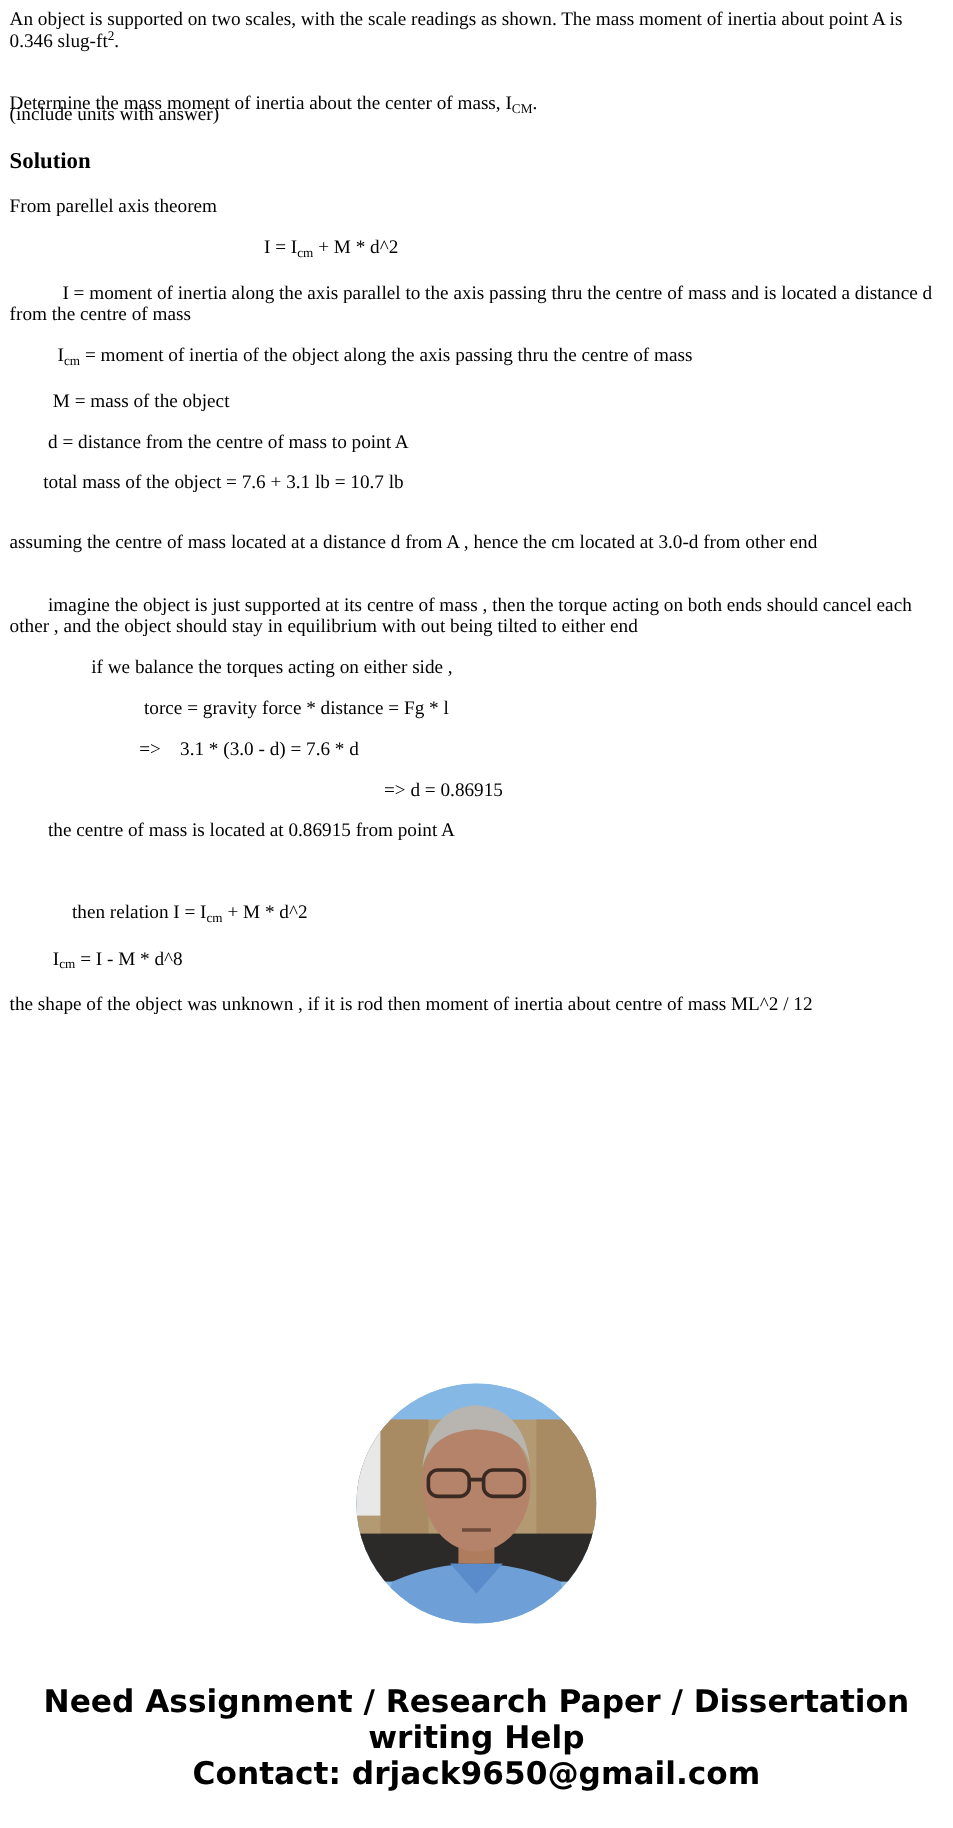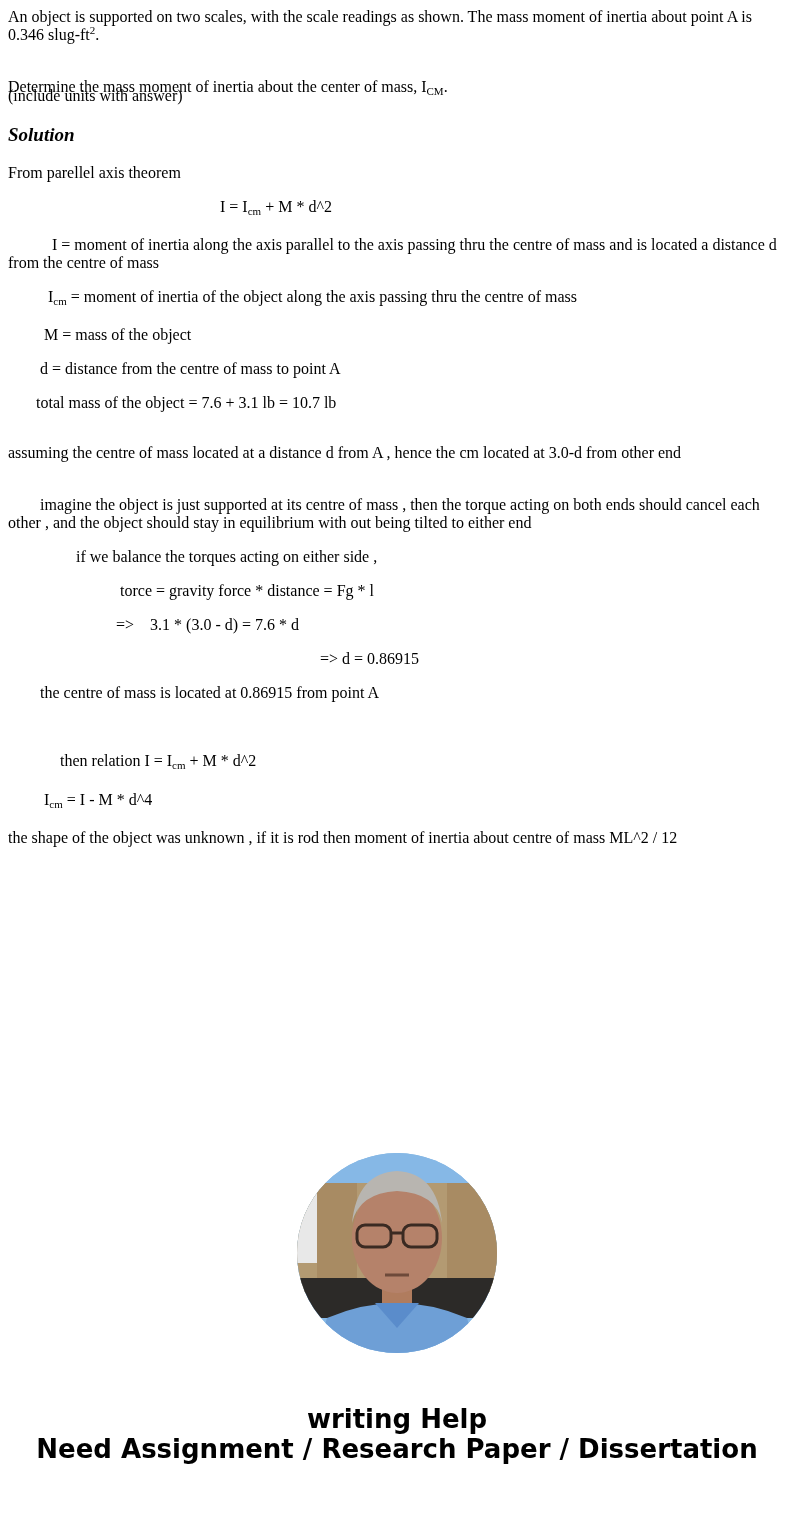--- a/index.html
+++ b/index.html
@@ -6,21 +6,21 @@
     body {
       width: 794px; height: 1523px; position: relative; overflow: hidden;
       font-family: "Liberation Serif", serif; font-size: 16px; color: #000;
     }
     .content { position: absolute; left: 8px; top: 0; width: 778px; }
     p { margin: 0; line-height: 18px; }
     sub { font-size: 11px; vertical-align: -3px; line-height: 0; text-align: center; }
     sup { font-size: 11px; vertical-align: 6px; line-height: 0; }
     .abs { position: absolute; white-space: nowrap; }
     .wrap { position: absolute; white-space: normal; }
-    h3 { margin: 0; font-size: 19px; font-weight: bold; position: absolute; font-style: italic; }
+    h3 { margin: 0; font-size: 19px; font-weight: bold; position: absolute; }
     .avatar {
       position: absolute; left: 297px; top: 1153px; width: 200px; height: 200px;
       border-radius: 50%; overflow: hidden; background: #7fb3e0;
     }
     .footer {
       position: absolute; left: 0; top: 1404px; width: 794px; text-align: center;
       font-family: "DejaVu Sans", sans-serif; font-weight: bold; font-size: 26px; line-height: 30px;
     }
   </style>
 </head>
@@ -51,21 +51,21 @@
   <p class="wrap" style="left:0; top:496px; width:775px; text-indent:32px;">imagine the object is just supported at its centre of mass , then the torque acting on both ends should cancel each other , and the object should stay in equilibrium with out being tilted to either end</p>
 
   <p class="abs" style="left:68px; top:548px;">if we balance the torques acting on either side ,</p>
   <p class="abs" style="left:112px; top:582px;">torce = gravity force * distance = Fg * l</p>
   <p class="abs" style="left:108px; top:616px; white-space:pre;">=&gt;    3.1 * (3.0 - d) = 7.6 * d</p>
   <p class="abs" style="left:312px; top:650px;">=&gt; d = 0.86915</p>
   <p class="abs" style="left:32px; top:684px;">the centre of mass is located at 0.86915 from point A</p>
 
   <p class="abs" style="left:52px; top:752px;"><span>then relation I = I</span><sub>cm</sub><span> + M * d^2</span></p>
 
-  <p class="abs" style="left:36px; top:791px;"><span>I</span><sub>cm</sub><span> = I - M * d^4</span></p>
+  <p class="abs" style="left:36px; top:791px;"><span>I</span><sub>cm</sub><span> = I - M * d^8</span></p>
 
   <p class="abs" style="left:0; top:829px;text-align:center;">the shape of the object was unknown , if it is rod then moment of inertia about centre of mass ML^2 / 12</p>
 </div>
 
 <div class="avatar">
   <svg width="200" height="200" viewBox="0 0 200 200">
     <rect x="0" y="0" width="200" height="200" fill="#86b8e6"></rect>
     <rect x="0" y="30" width="200" height="110" fill="#b39a72"></rect>
     <rect x="0" y="40" width="22" height="70" fill="#e8e8e8"></rect>
     <rect x="20" y="30" width="40" height="110" fill="#a88b63"></rect>
@@ -77,15 +77,16 @@
     <ellipse cx="100" cy="85" rx="45" ry="55" fill="#b5826a"></ellipse>
     <path d="M55 70 Q60 20 100 18 Q140 20 145 70 Q140 40 100 38 Q62 40 55 70 Z" fill="#b8b5b0"></path>
     <rect x="60" y="72" width="34" height="22" rx="8" fill="none" stroke="#3a2a22" stroke-width="3"></rect>
     <rect x="106" y="72" width="34" height="22" rx="8" fill="none" stroke="#3a2a22" stroke-width="3"></rect>
     <line x1="94" y1="80" x2="106" y2="80" stroke="#3a2a22" stroke-width="3"></line>
     <line x1="88" y1="122" x2="112" y2="122" stroke="#6e4a3a" stroke-width="3"></line>
   </svg>
 </div>
 
 <div class="footer">
+  <div>Need Assignment / Research Paper / Dissertation</div>
   <div>writing Help</div>
-  <div>Need Assignment / Research Paper / Dissertation</div>
+  <div>Contact: drjack9650@gmail.com</div>
 </div>
 
 </body></html>

